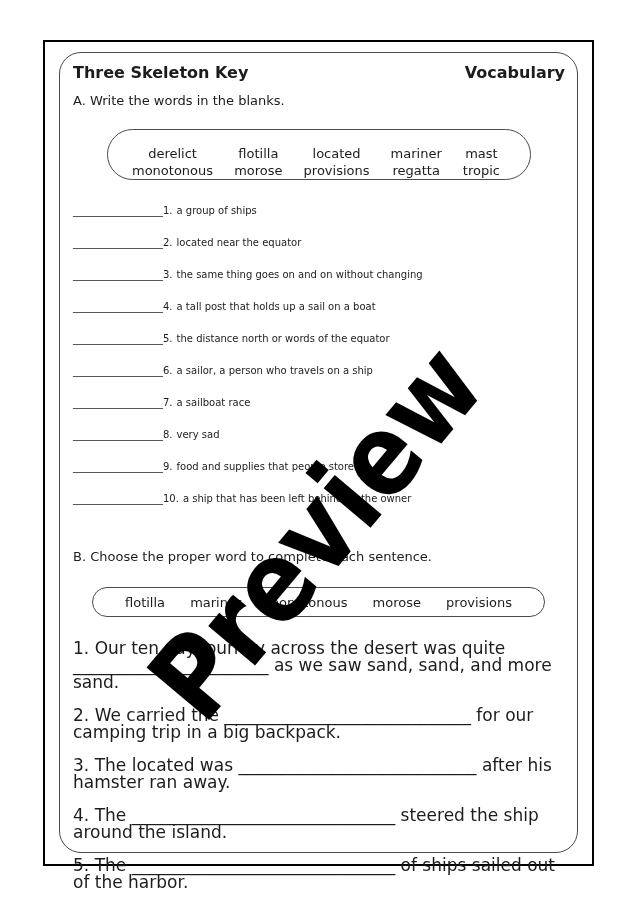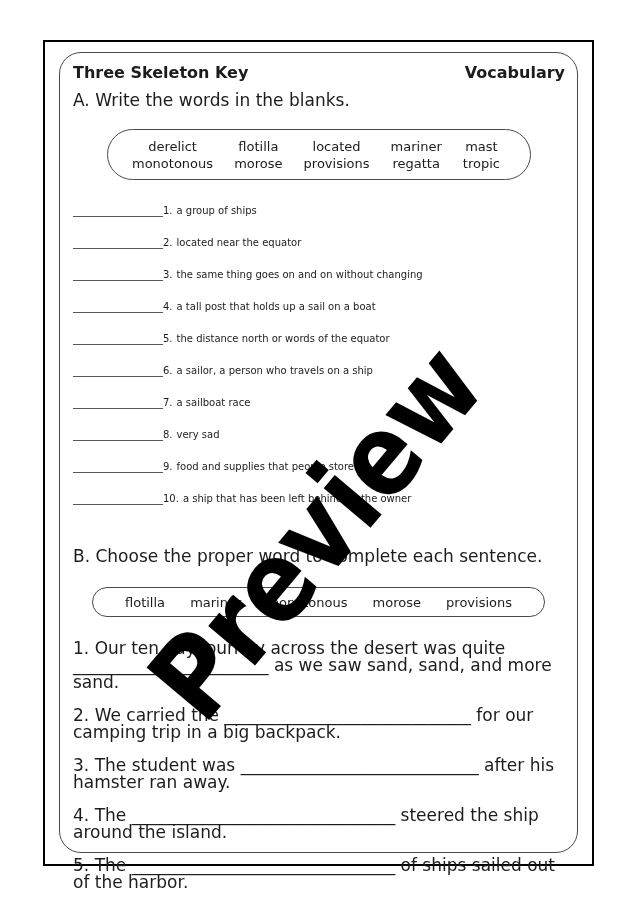--- a/index.html
+++ b/index.html
@@ -27,31 +27,31 @@
   }
   .sheet-header {
     display: flex;
     justify-content: space-between;
     align-items: baseline;
     font-weight: bold;
     font-size: 16px;
     line-height: 19px;
   }
   .instruction {
-    font-size: 17px;
+    font-size: 13px;
     line-height: 17px;
     margin-top: 10px;
   }
   .word-bank-a {
     margin: 20px 0 0 34px;
     width: 424px; height: 51px;
     border: 1px solid #4a4a4a;
     border-radius: 26px;
     display: flex;
-    align-items: center;
+    align-items: flex-end;
     justify-content: space-between;
     padding: 0 30px 0 24px;
     font-size: 13px;
   }
   .wb-col {
     display: flex;
     flex-direction: column;
     align-items: center;
     line-height: 17px;
   }
@@ -144,21 +144,21 @@
       <span>flotilla</span>
       <span>mariner</span>
       <span>monotonous</span>
       <span>morose</span>
       <span>provisions</span>
     </div>
 
     <div class="sentences">
       <p class="sentence"><span>1.</span> <span>Our ten day journey across the desert was quite</span> <span class="blank">_______________________</span> <span>as we saw sand, sand, and more sand.</span></p>
       <p class="sentence"><span>2.</span> <span>We carried the</span> <span class="blank">_____________________________</span> <span>for our camping trip in a big backpack.</span></p>
-      <p class="sentence"><span>3.</span> <span>The student was</span> <span class="blank">____________________________</span> <span>after his hamster ran away.</span></p>
+      <p class="sentence"><span>3.</span> <span>The located was</span> <span class="blank">____________________________</span> <span>after his hamster ran away.</span></p>
       <p class="sentence"><span>4.</span> <span>The</span> <span class="blank">_______________________________</span> <span>steered the ship around the island.</span></p>
       <p class="sentence"><span>5.</span> <span>The</span> <span class="blank">_______________________________</span> <span>of ships sailed out of the harbor.</span></p>
     </div>
 
   </div>
 </div>
 
 <div class="watermark">Preview</div>
 
 </body></html>

